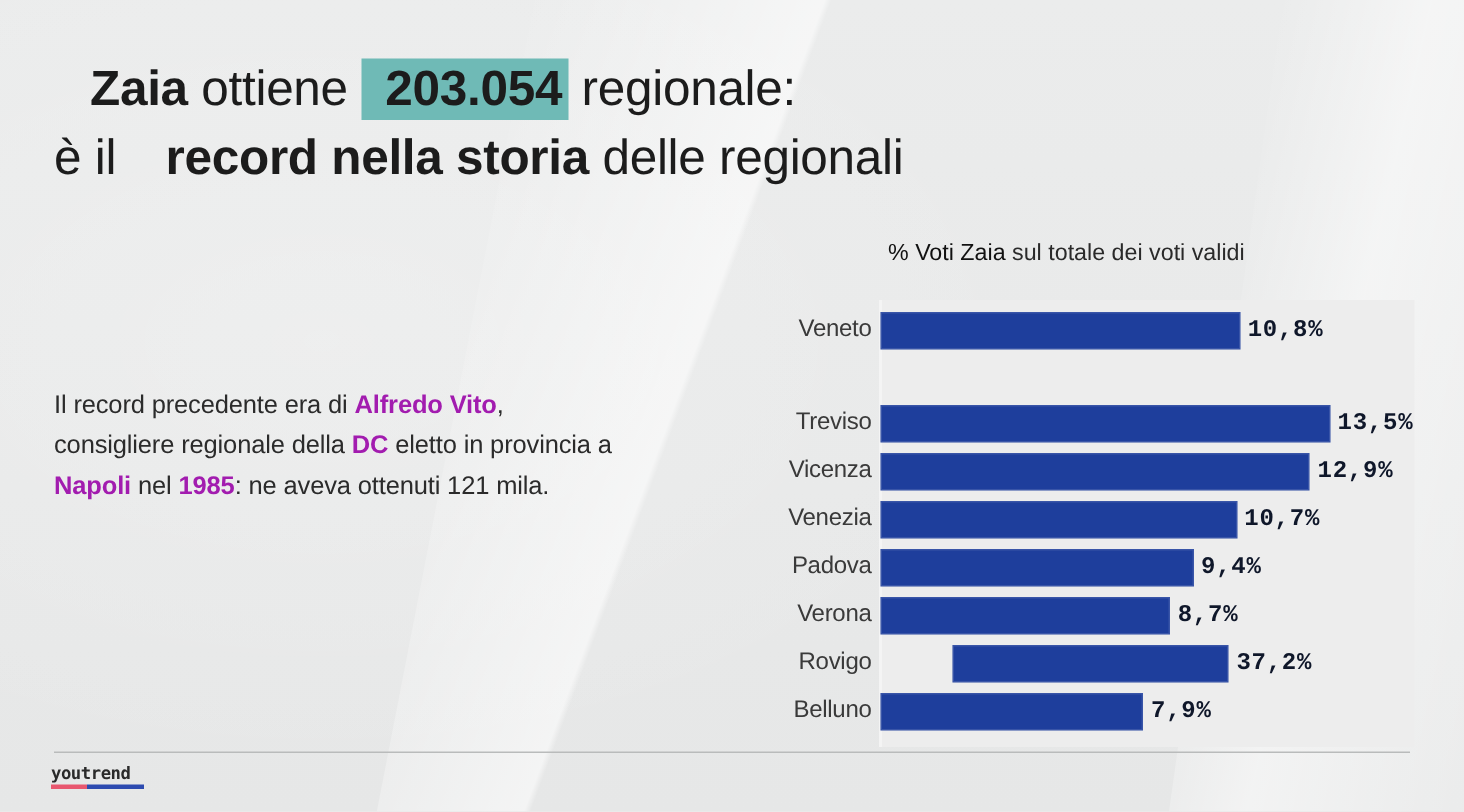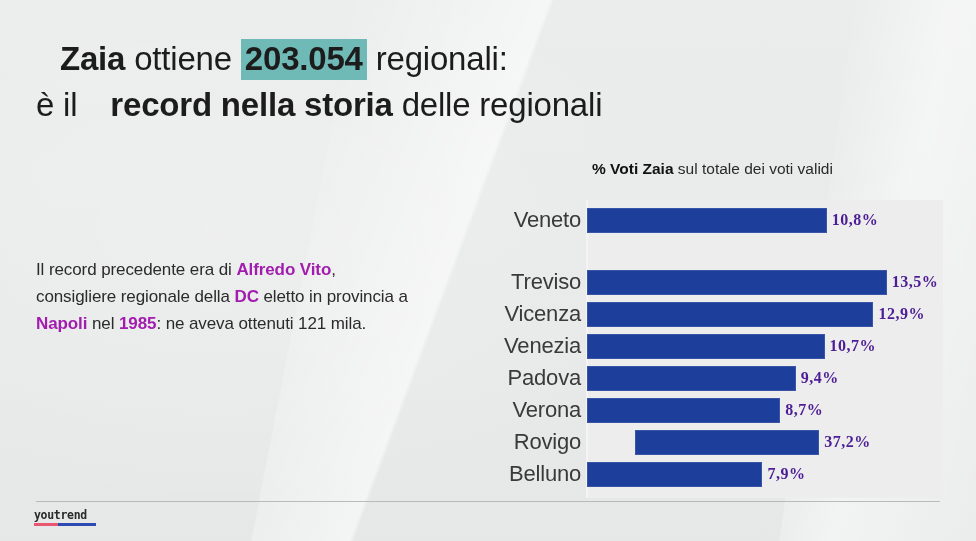--- a/index.html
+++ b/index.html
@@ -56,21 +56,21 @@
     color: #1c1c1c;
     font-size: 33px;
     line-height: 46px;
     letter-spacing: -0.2px;
     white-space: nowrap;
   }
   .title .b { font-weight: 700; margin-left: 24px; }
   .title .hl {
     font-weight: 700;
     background: #6fbab6;
-    padding: 1px 4px 3px 4px;
+    padding: 1px 4px 3px 16px;
     box-decoration-break: clone;
   }
   .title-line2 { display: block; }
 
   
   .body-text {
     position: absolute;
     left: 36px;
     top: 256px;
     width: 372px;
@@ -90,21 +90,21 @@
     height: 345px;
   }
   .chart-title {
     position: absolute;
     left: 137px;
     top: 0px;
     font-size: 15.5px;
     color: #2a2a2a;
     white-space: nowrap;
   }
-  .chart-title b { font-weight: 700; color: #111; }
+  .chart-title b { font-weight: 400; color: #111; }
 
   .plot {
     position: absolute;
     left: 0;
     top: 40px;
     width: 500px;
     height: 300px;
   }
   .plot-band {
     position: absolute;
@@ -128,43 +128,43 @@
     left: 0;
     width: 500px;
     height: 28px;
     display: flex;
     align-items: center;
   }
   .row-label {
     width: 126px;
     text-align: right;
     padding-right: 6px;
-    font-size: 22px;
+    font-size: 16px;
     color: #3a3a3a;
     letter-spacing: -0.2px;
     white-space: nowrap;
   }
   .bar-wrap {
     position: relative;
     flex: 1;
     height: 28px;
     display: flex;
     align-items: center;
   }
   .bar {
     height: 25px;
     background: #1e3e9c;
     box-shadow: inset 0 0 0 1px rgba(255,255,255,0.12);
   }
   .bar-value {
     margin-left: 5px;
-    font-family: Liberation Serif, serif;
+    font-family: Liberation Mono, monospace;
     font-size: 16px;
     font-weight: 700;
-    color: #4c1d95;
+    color: #0f172a;
     letter-spacing: 0.5px;
     white-space: nowrap;
   }
 
   
   .footer-rule {
     position: absolute;
     left: 36px;
     top: 501px;
     width: 904px;
@@ -197,21 +197,21 @@
 </head>
 <body>
 
 <div class="slide">
 
   <div class="bg-wash"></div>
   <div class="bg-diag-left"></div>
   <div class="bg-diag-right"></div>
 
   <div class="title">
-    <span class="title-line1"><span class="b">Zaia</span><span> ottiene </span><span class="hl">203.054</span><span> regionali:</span></span>
+    <span class="title-line1"><span class="b">Zaia</span><span> ottiene </span><span class="hl">203.054</span><span> regionale:</span></span>
     <span class="title-line2"><span>è il </span><span class="b">record nella storia</span><span> delle regionali</span></span>
   </div>
 
   <div class="body-text"><span>Il record precedente era di </span><b>Alfredo Vito</b><span>, consigliere regionale della </span><b>DC</b><span> eletto in provincia a </span><b>Napoli</b><span> nel </span><b>1985</b><span>: ne aveva ottenuti 121 mila.</span></div>
 
   <div class="chart">
     <div class="chart-title"><b>% Voti Zaia</b><span> sul totale dei voti validi</span></div>
 
     <div class="plot">
       <div class="plot-band"></div>

